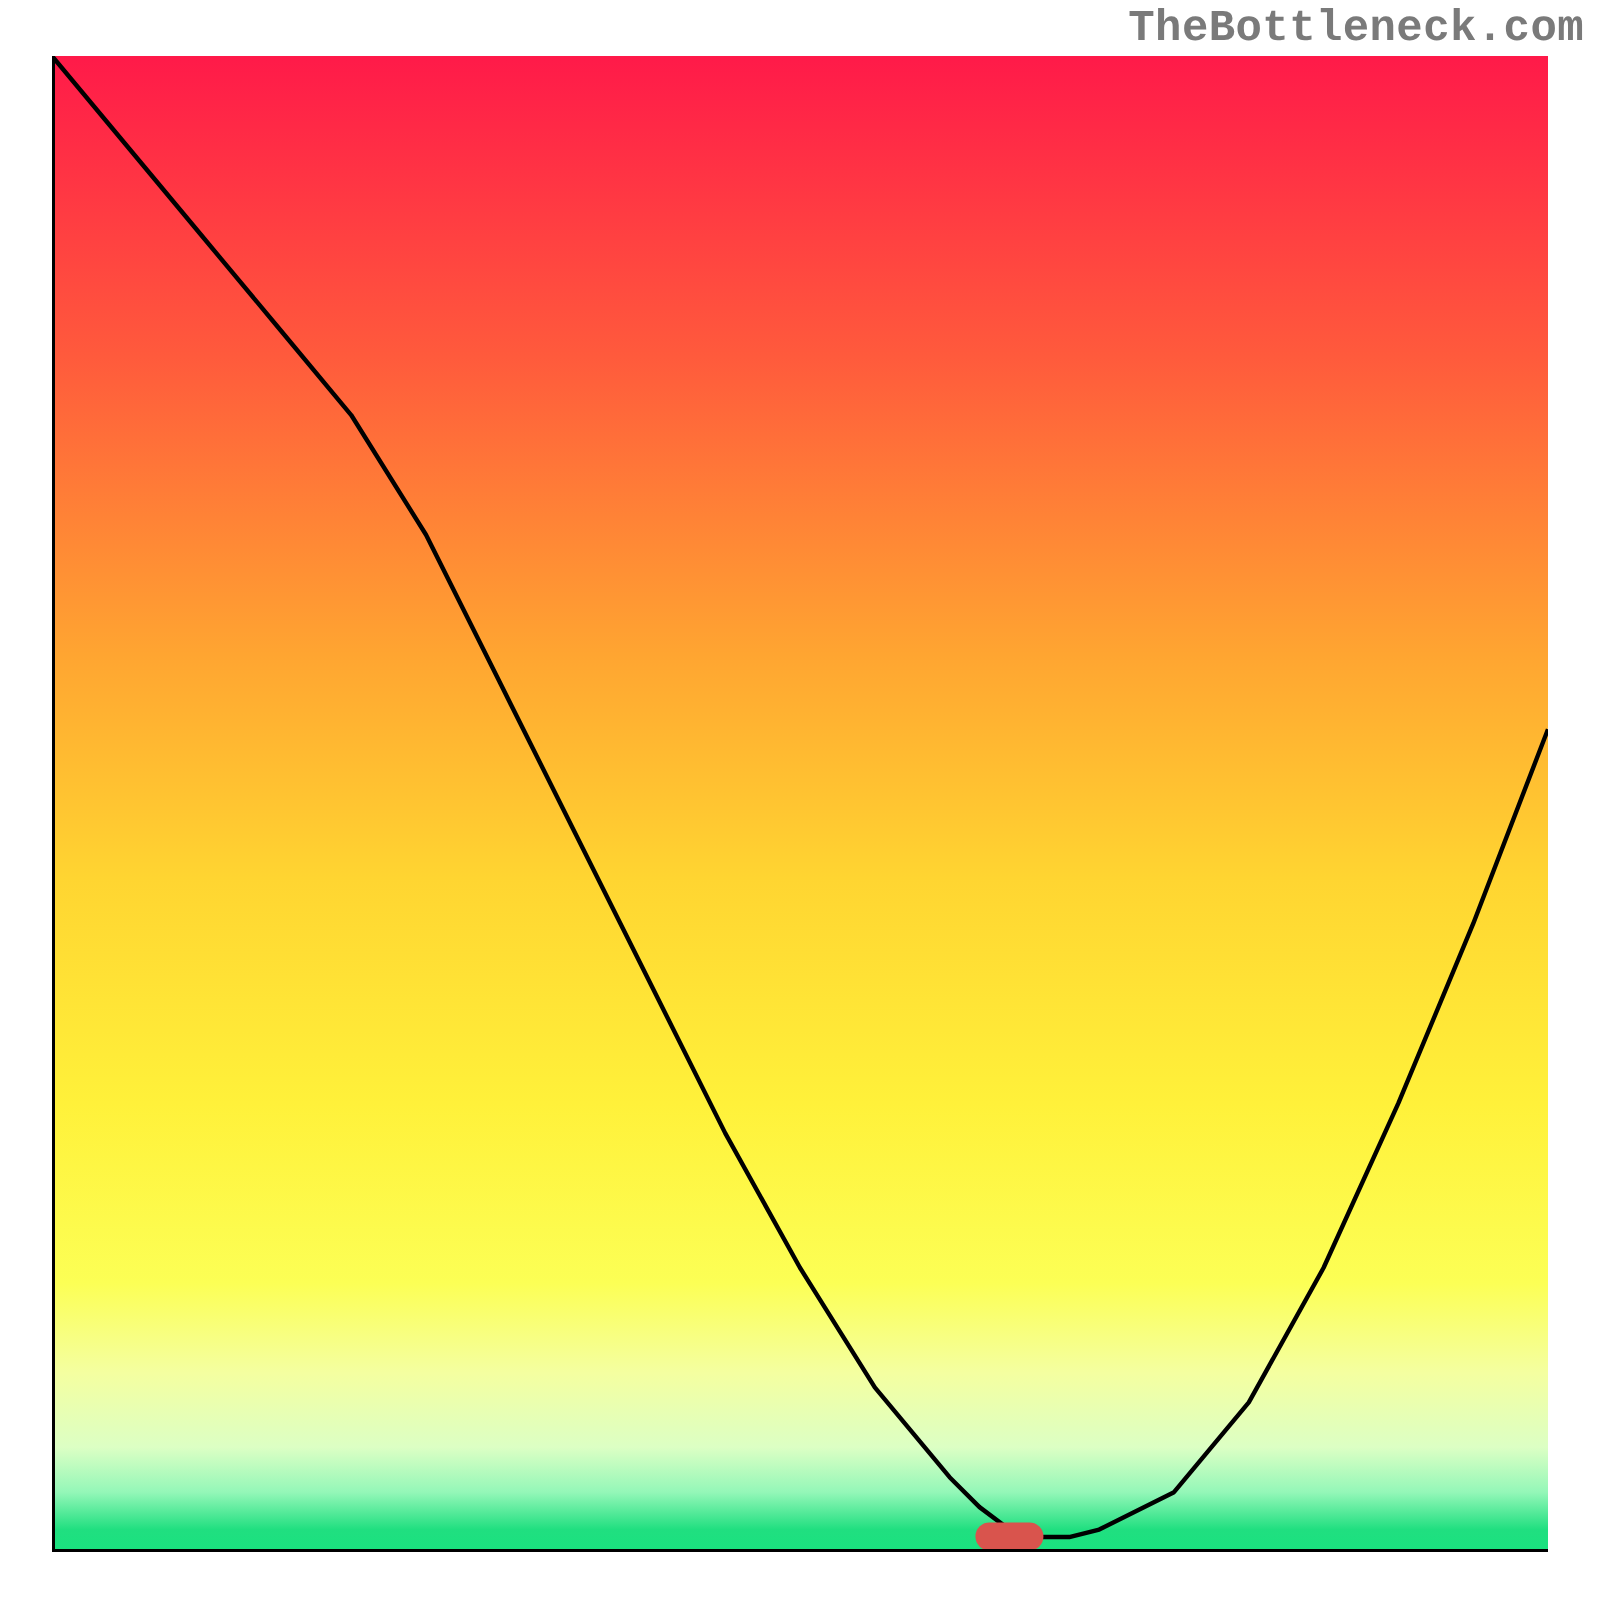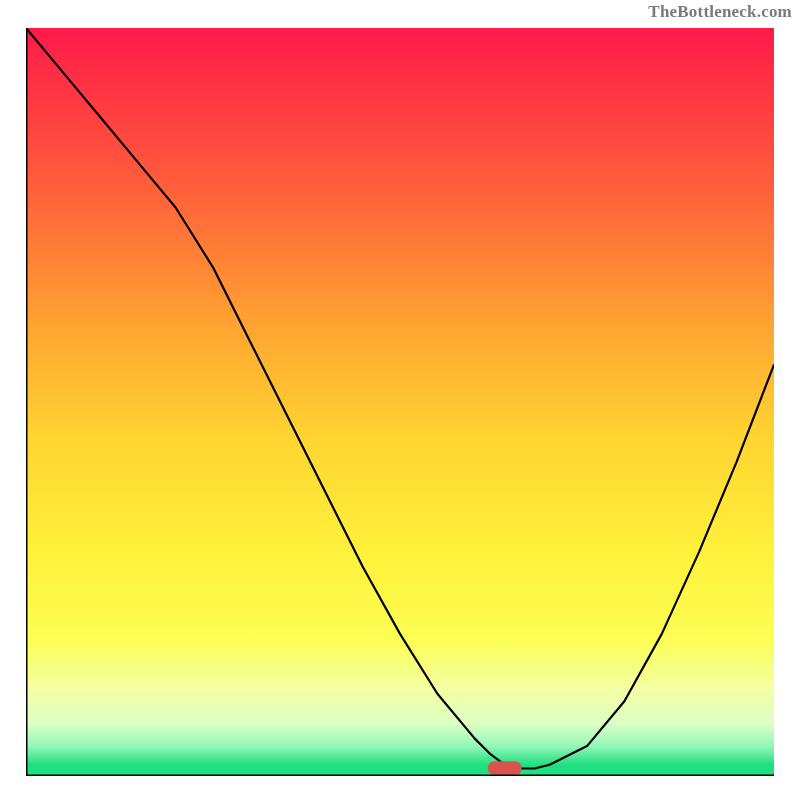--- a/index.html
+++ b/index.html
@@ -12,22 +12,22 @@
   }
   .container {
     position: relative;
     width: 800px;
     height: 800px;
   }
   .watermark {
     position: absolute;
     top: 2px;
     right: 8px;
-    font-family: Liberation Serif, serif;
-    font-size: 17px;
+    font-family: Liberation Mono, monospace;
+    font-size: 22px;
     font-weight: bold;
     color: #7a7a7a;
     z-index: 5;
     letter-spacing: 0.2px;
   }
   .plot-wrap {
     position: absolute;
     left: 26px;
     top: 28px;
     width: 748px;

